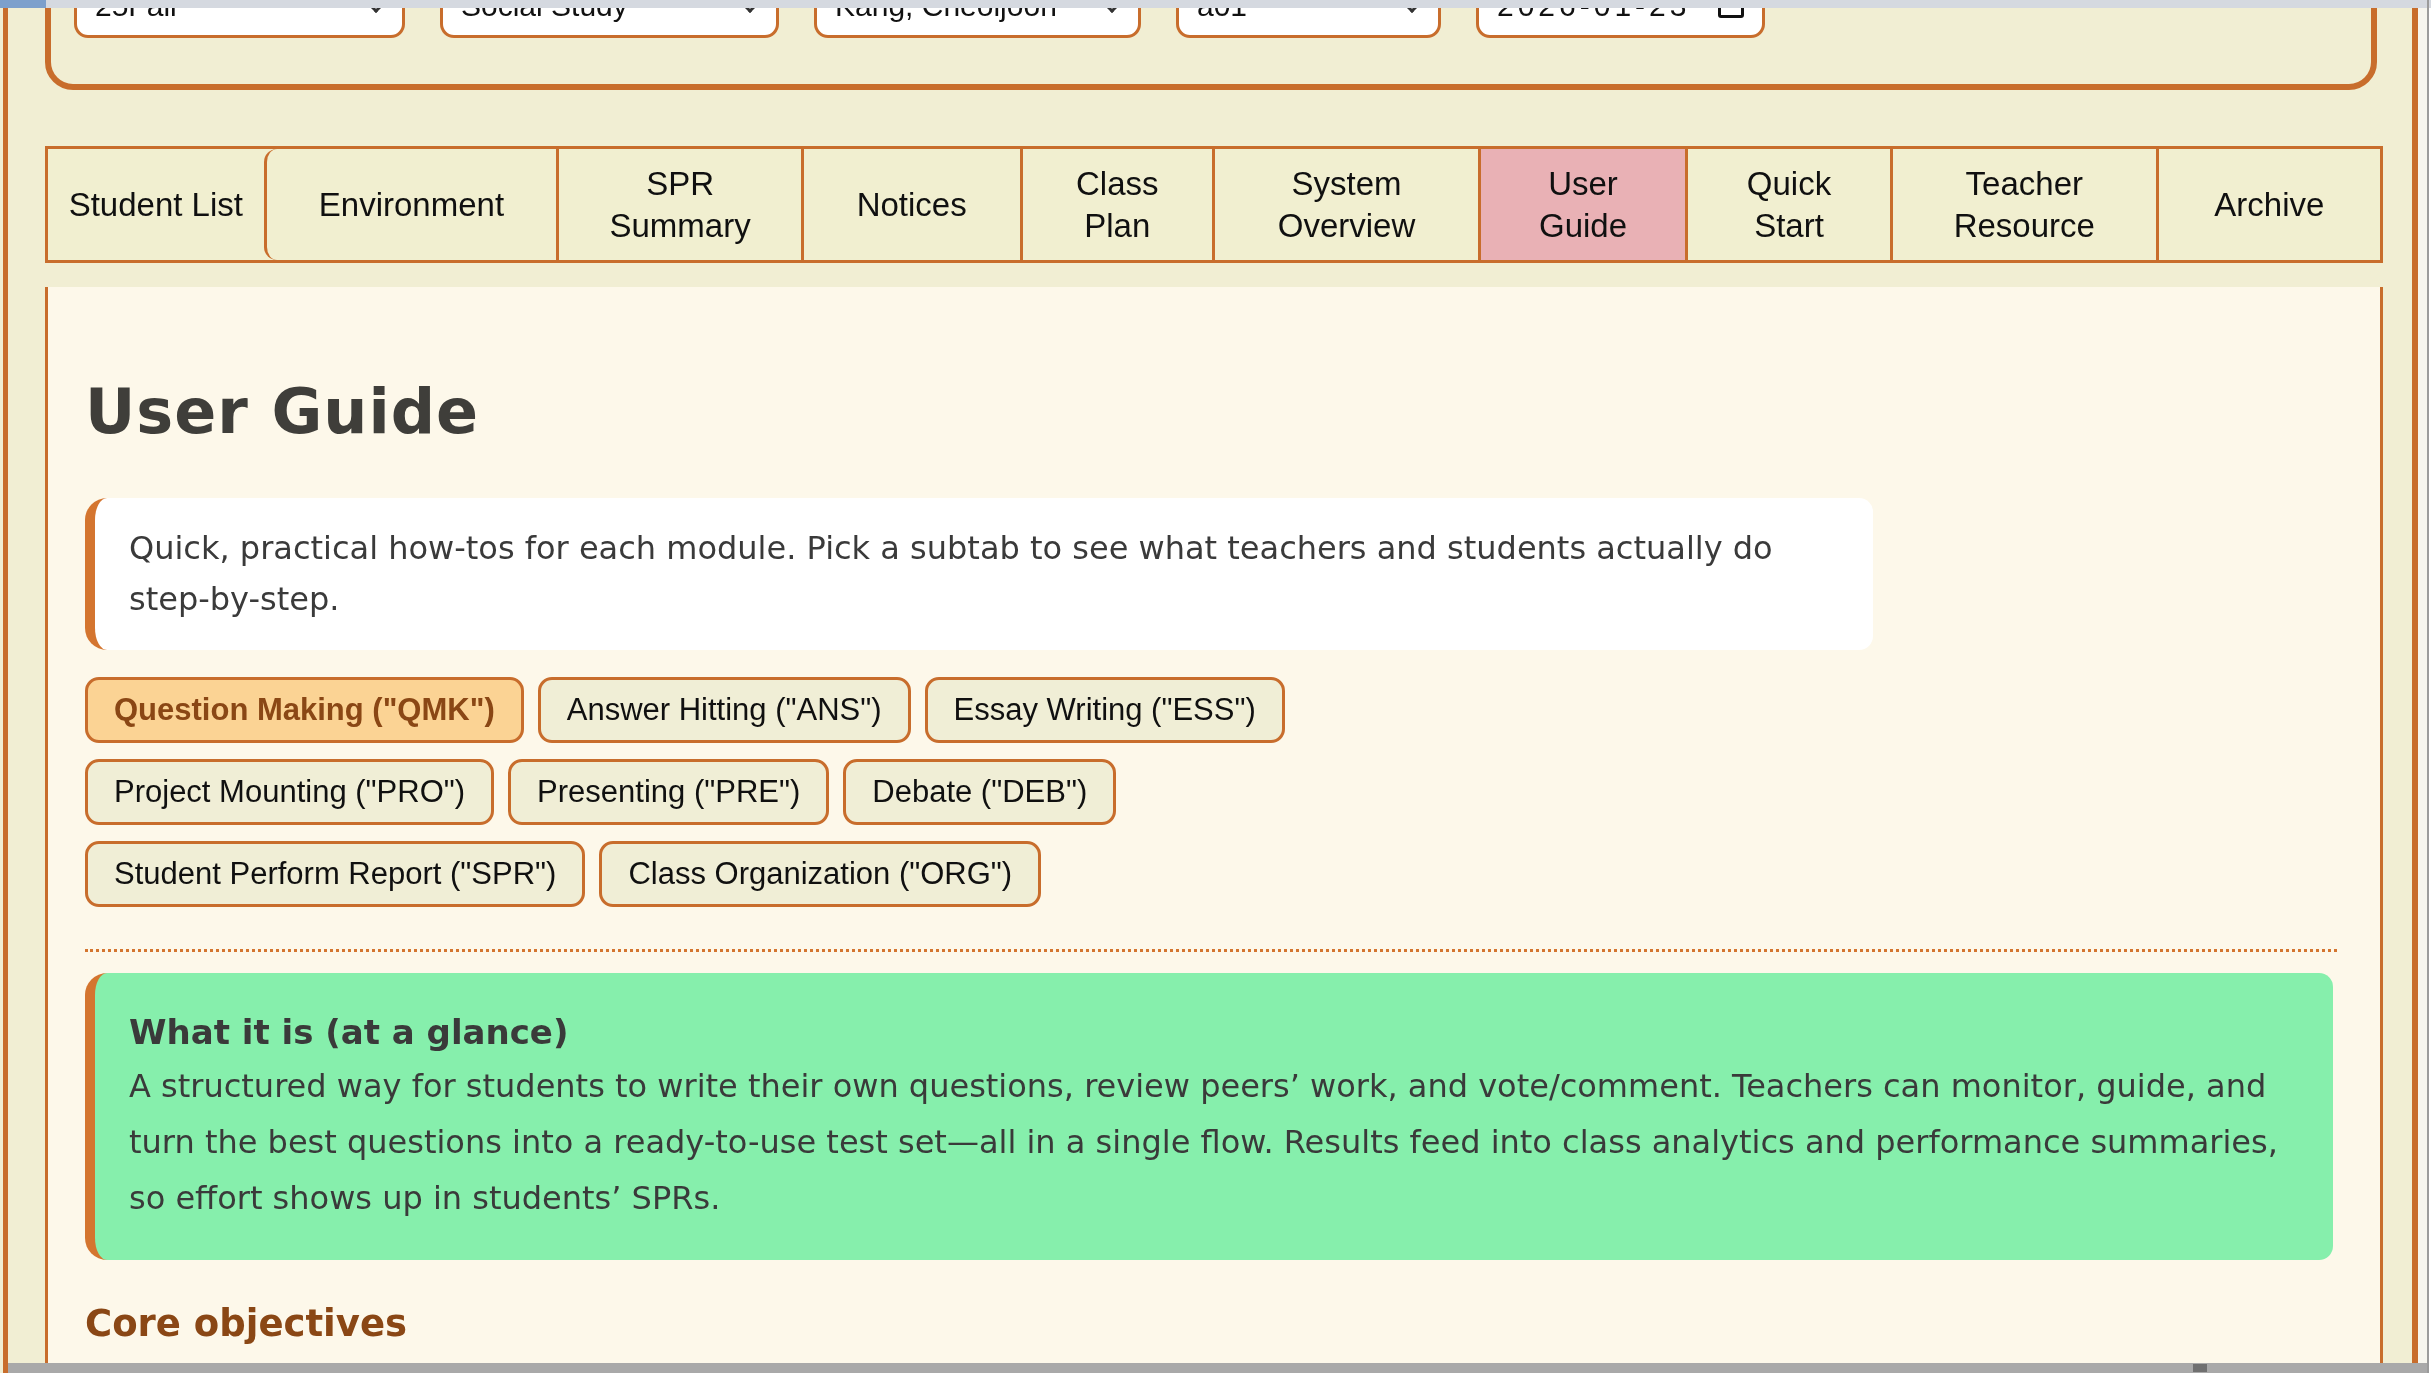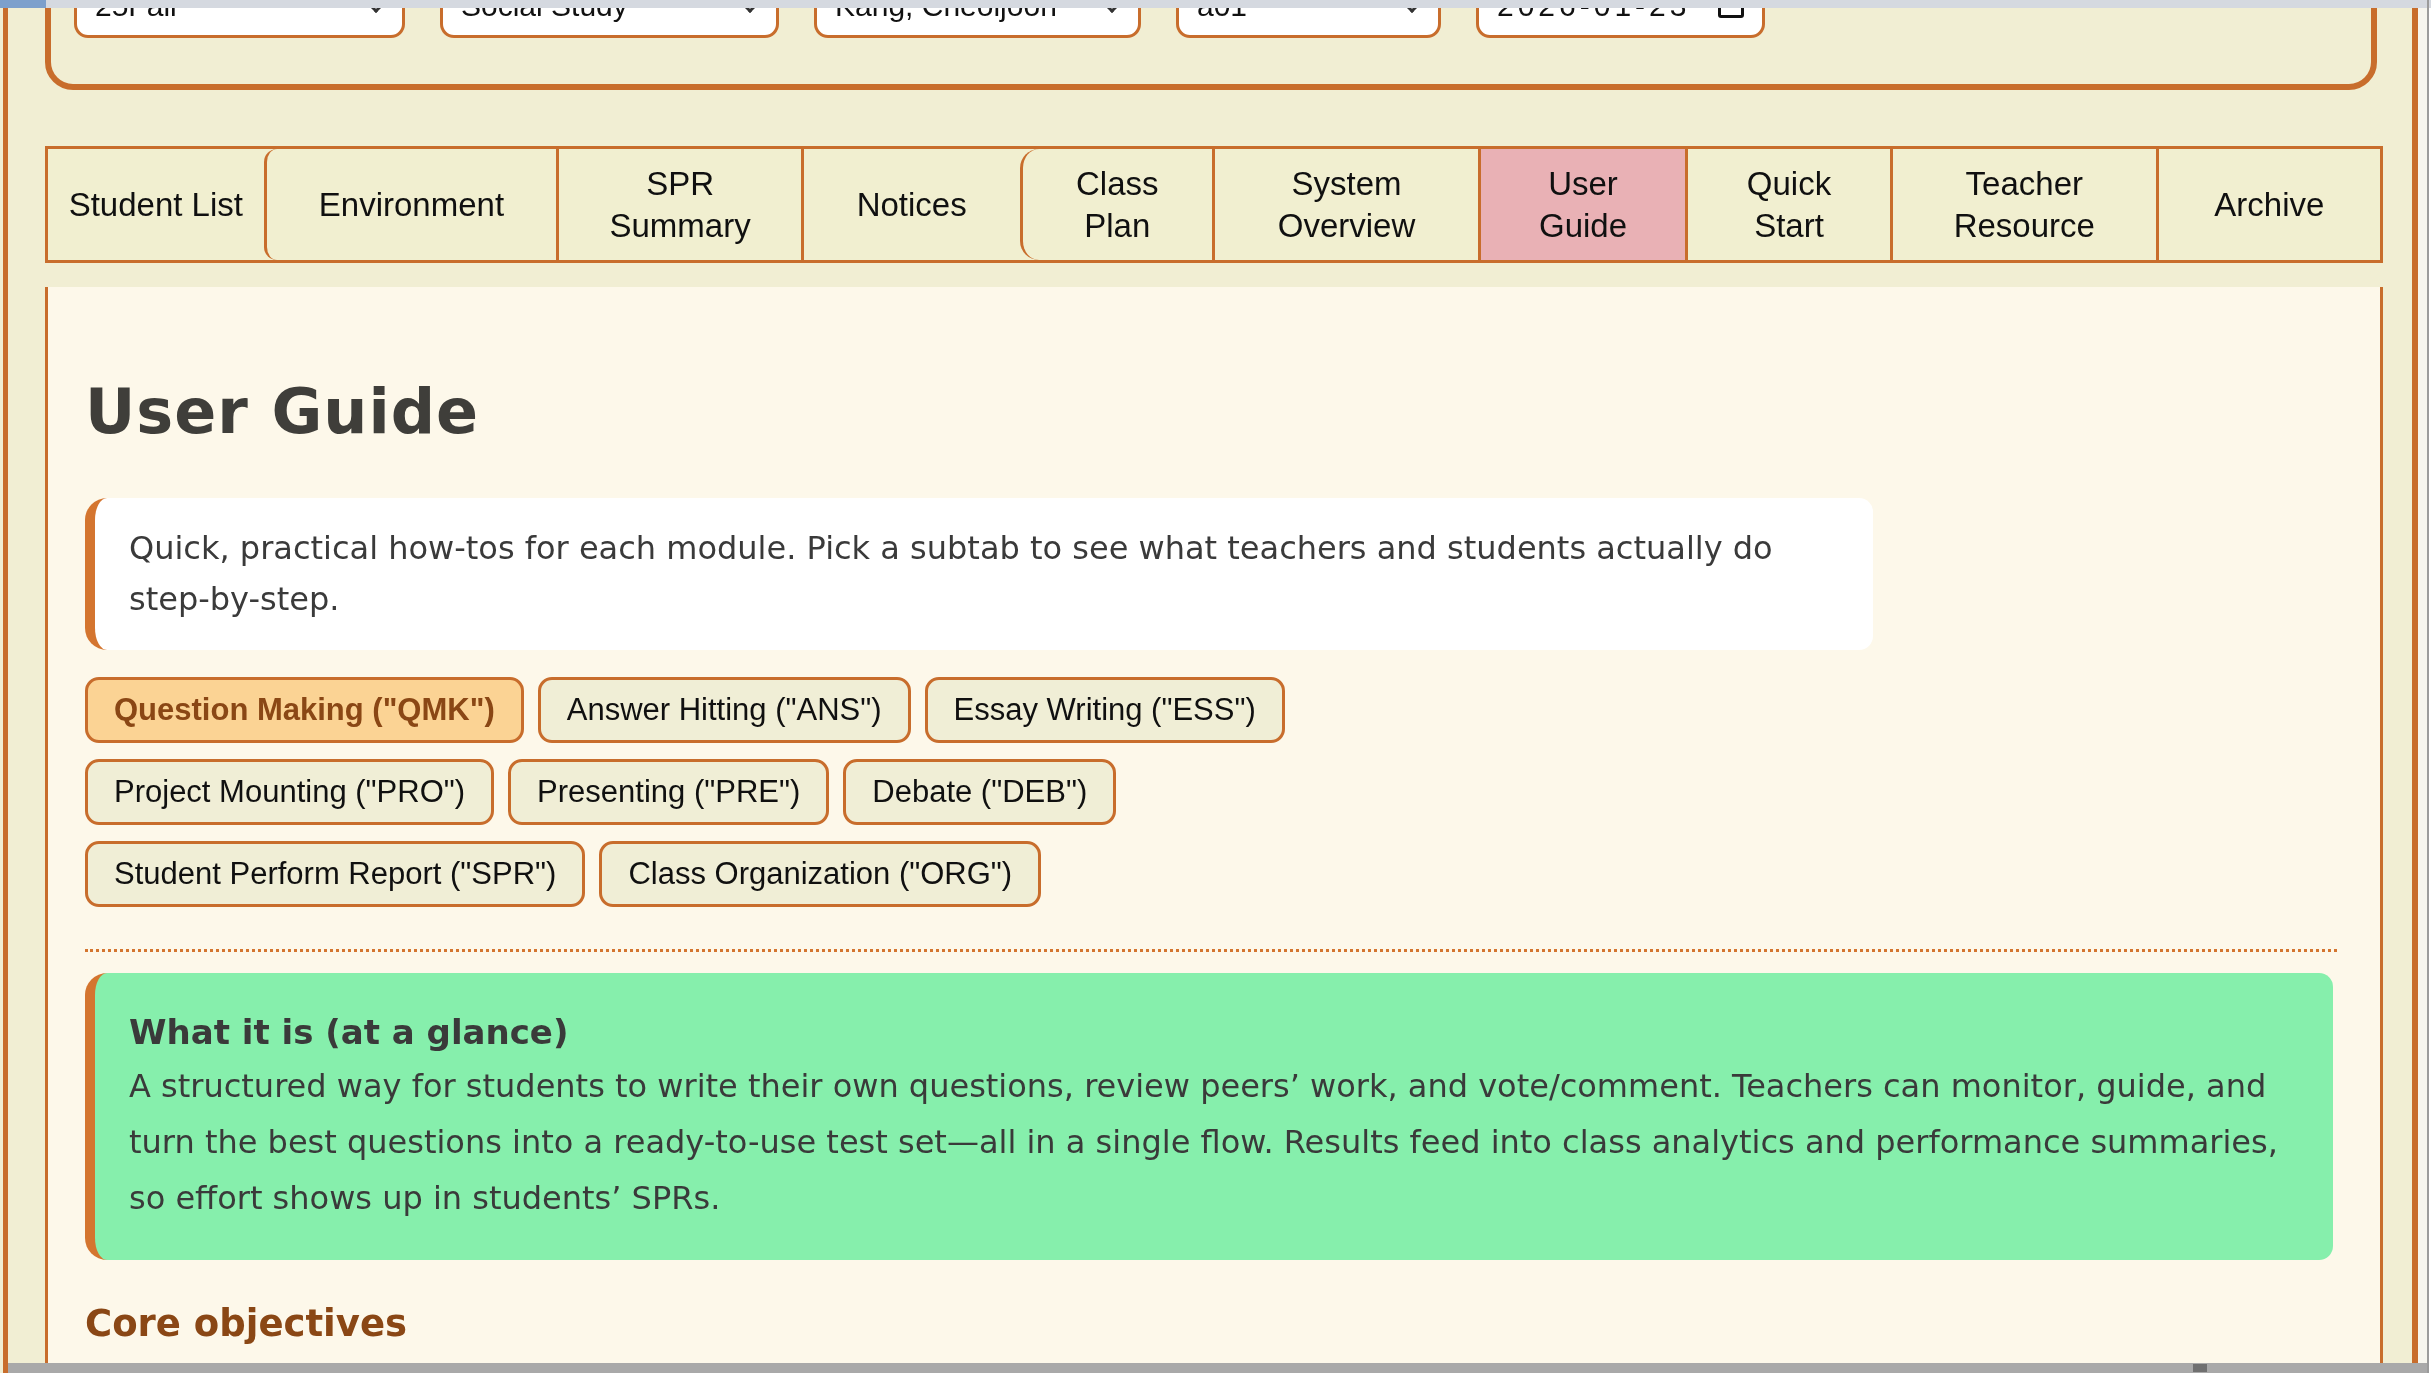--- a/index.html
+++ b/index.html
@@ -106,21 +106,21 @@
     </div>
   <div class="tab" style="flex-grow:307;border-radius:13px;">
       <span>Environment</span>
     </div>
   <div class="tab" style="flex-grow:248;">
       <span>SPR Summary</span>
     </div>
   <div class="tab" style="flex-grow:216;">
       <span>Notices</span>
     </div>
-  <div class="tab" style="flex-grow:184;border-radius:19px;">
+  <div class="tab" style="flex-grow:184;">
       <span>Class Plan</span>
     </div>
   <div class="tab" style="flex-grow:274;">
       <span>System Overview</span>
     </div>
   <div class="tab active" style="flex-grow:202;">
       <span>User Guide</span>
     </div>
   <div class="tab" style="flex-grow:199;">
       <span>Quick Start</span>

